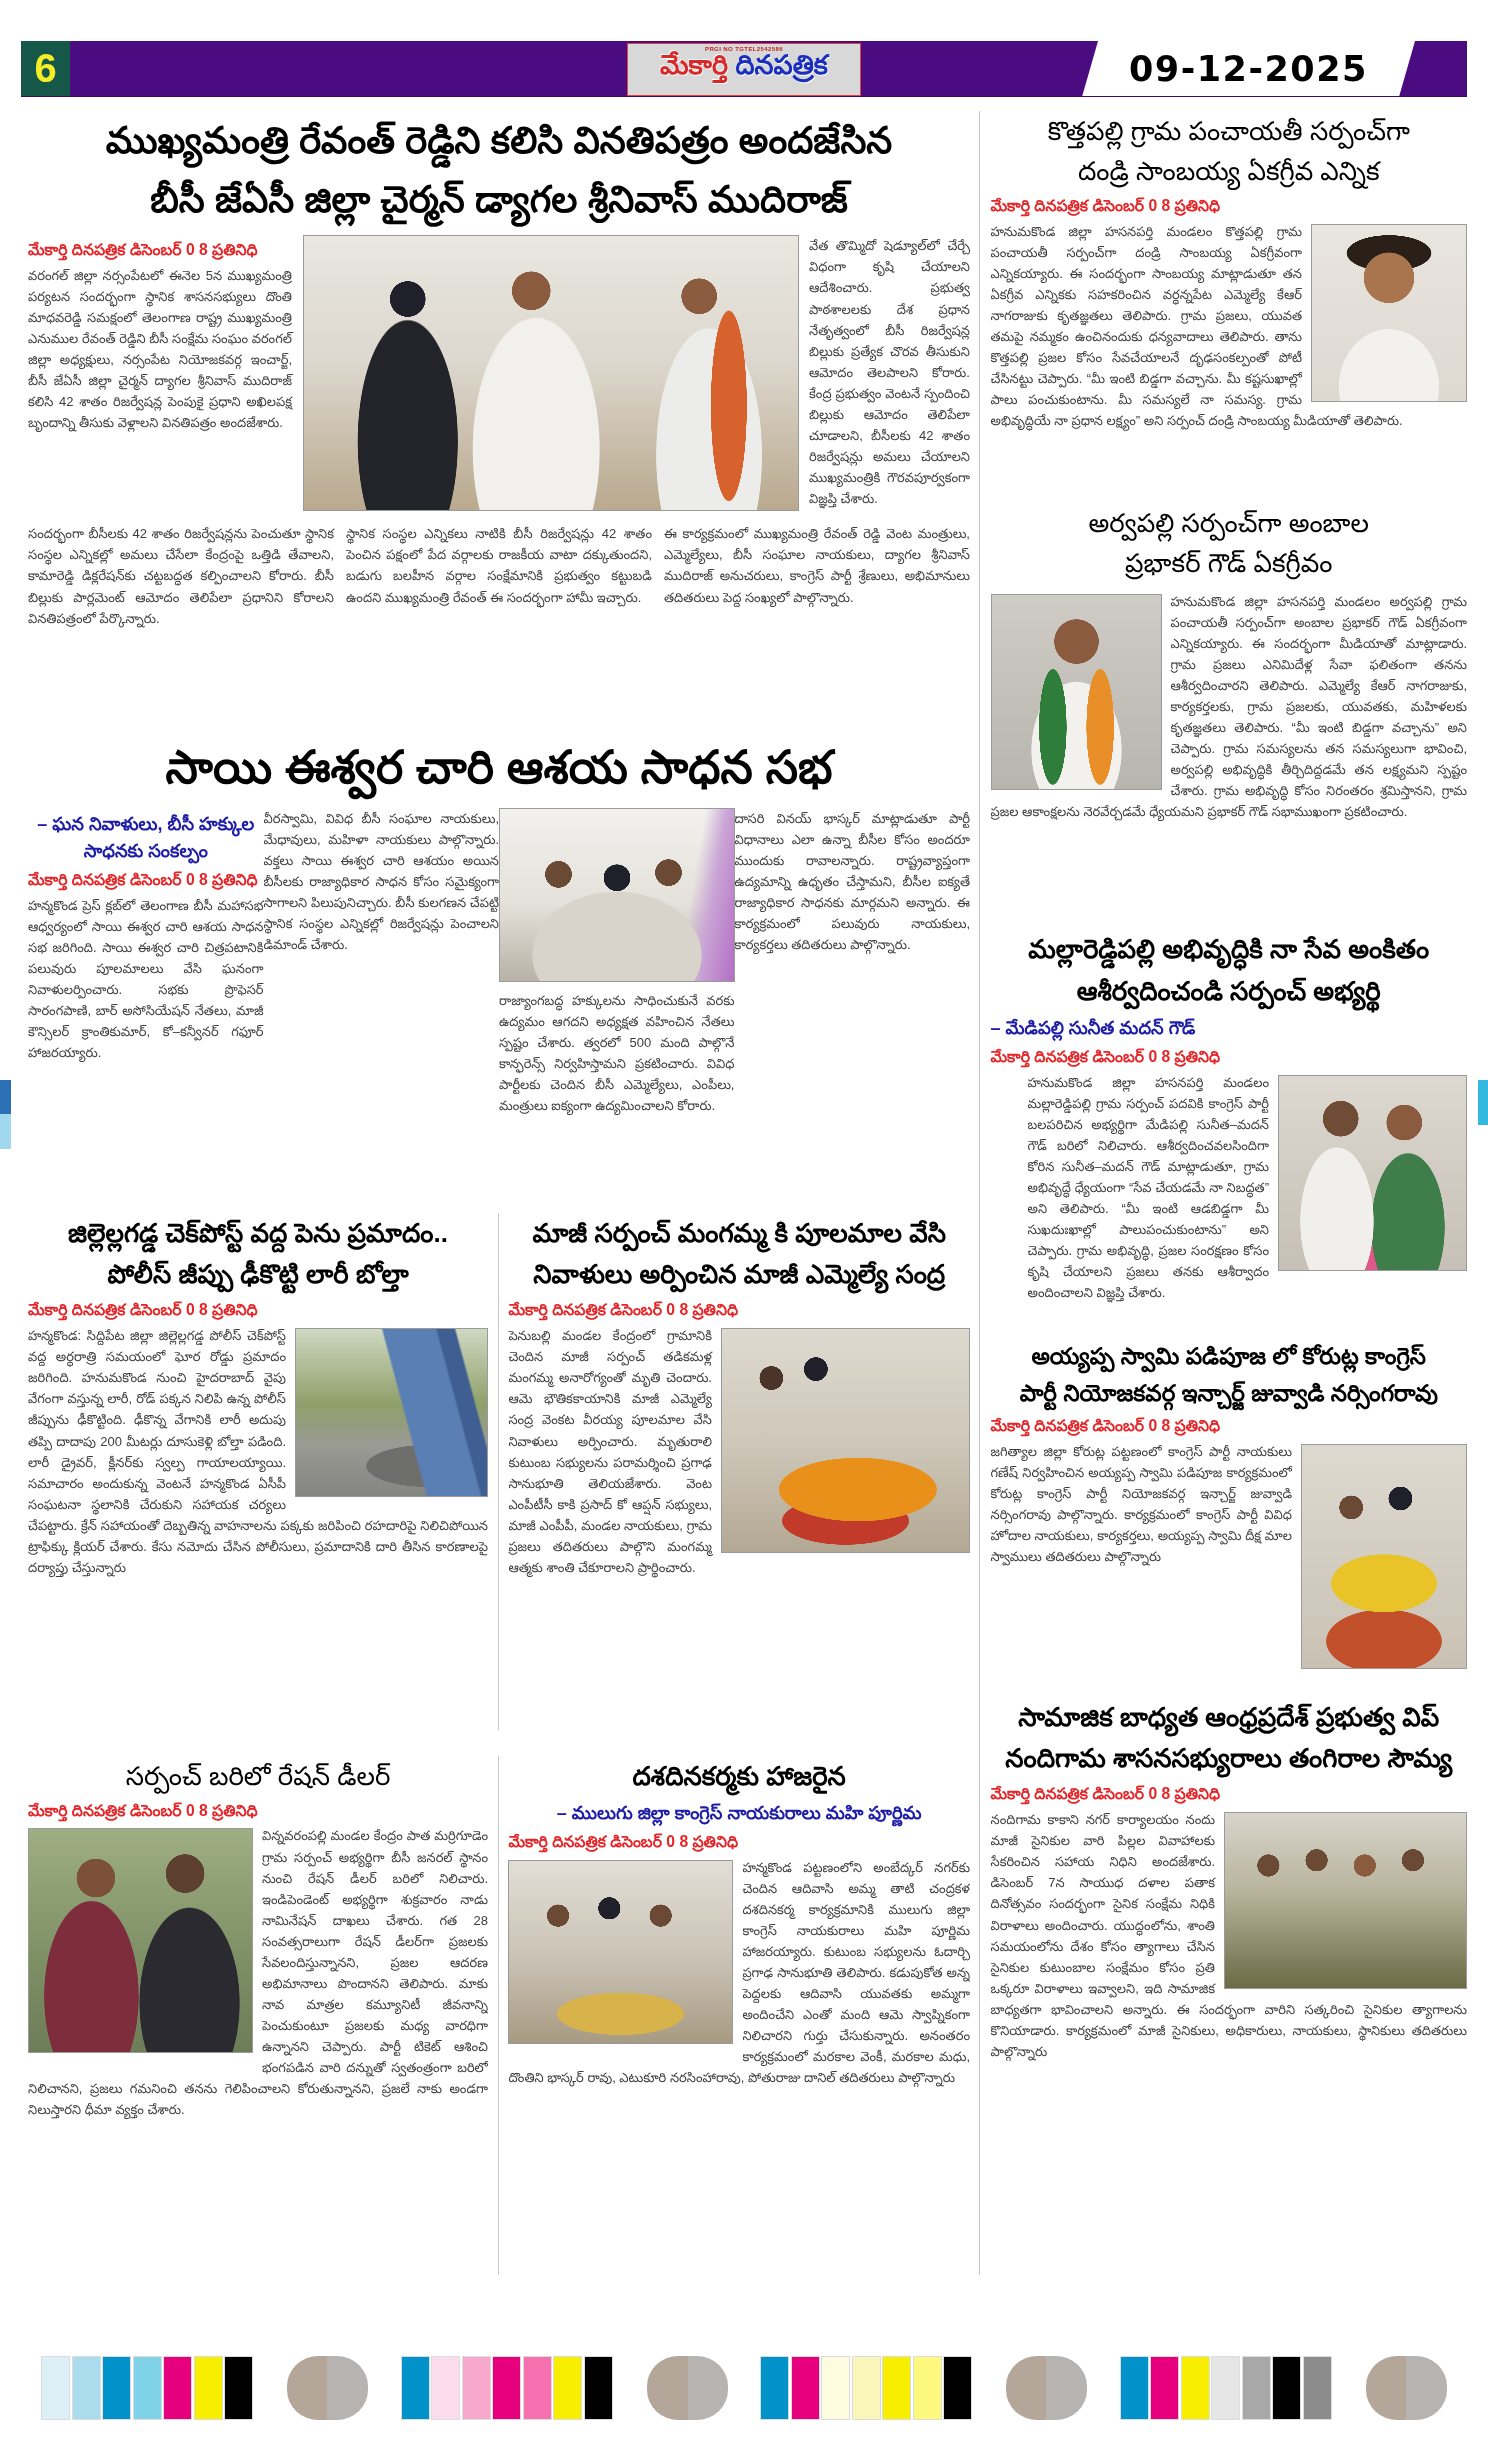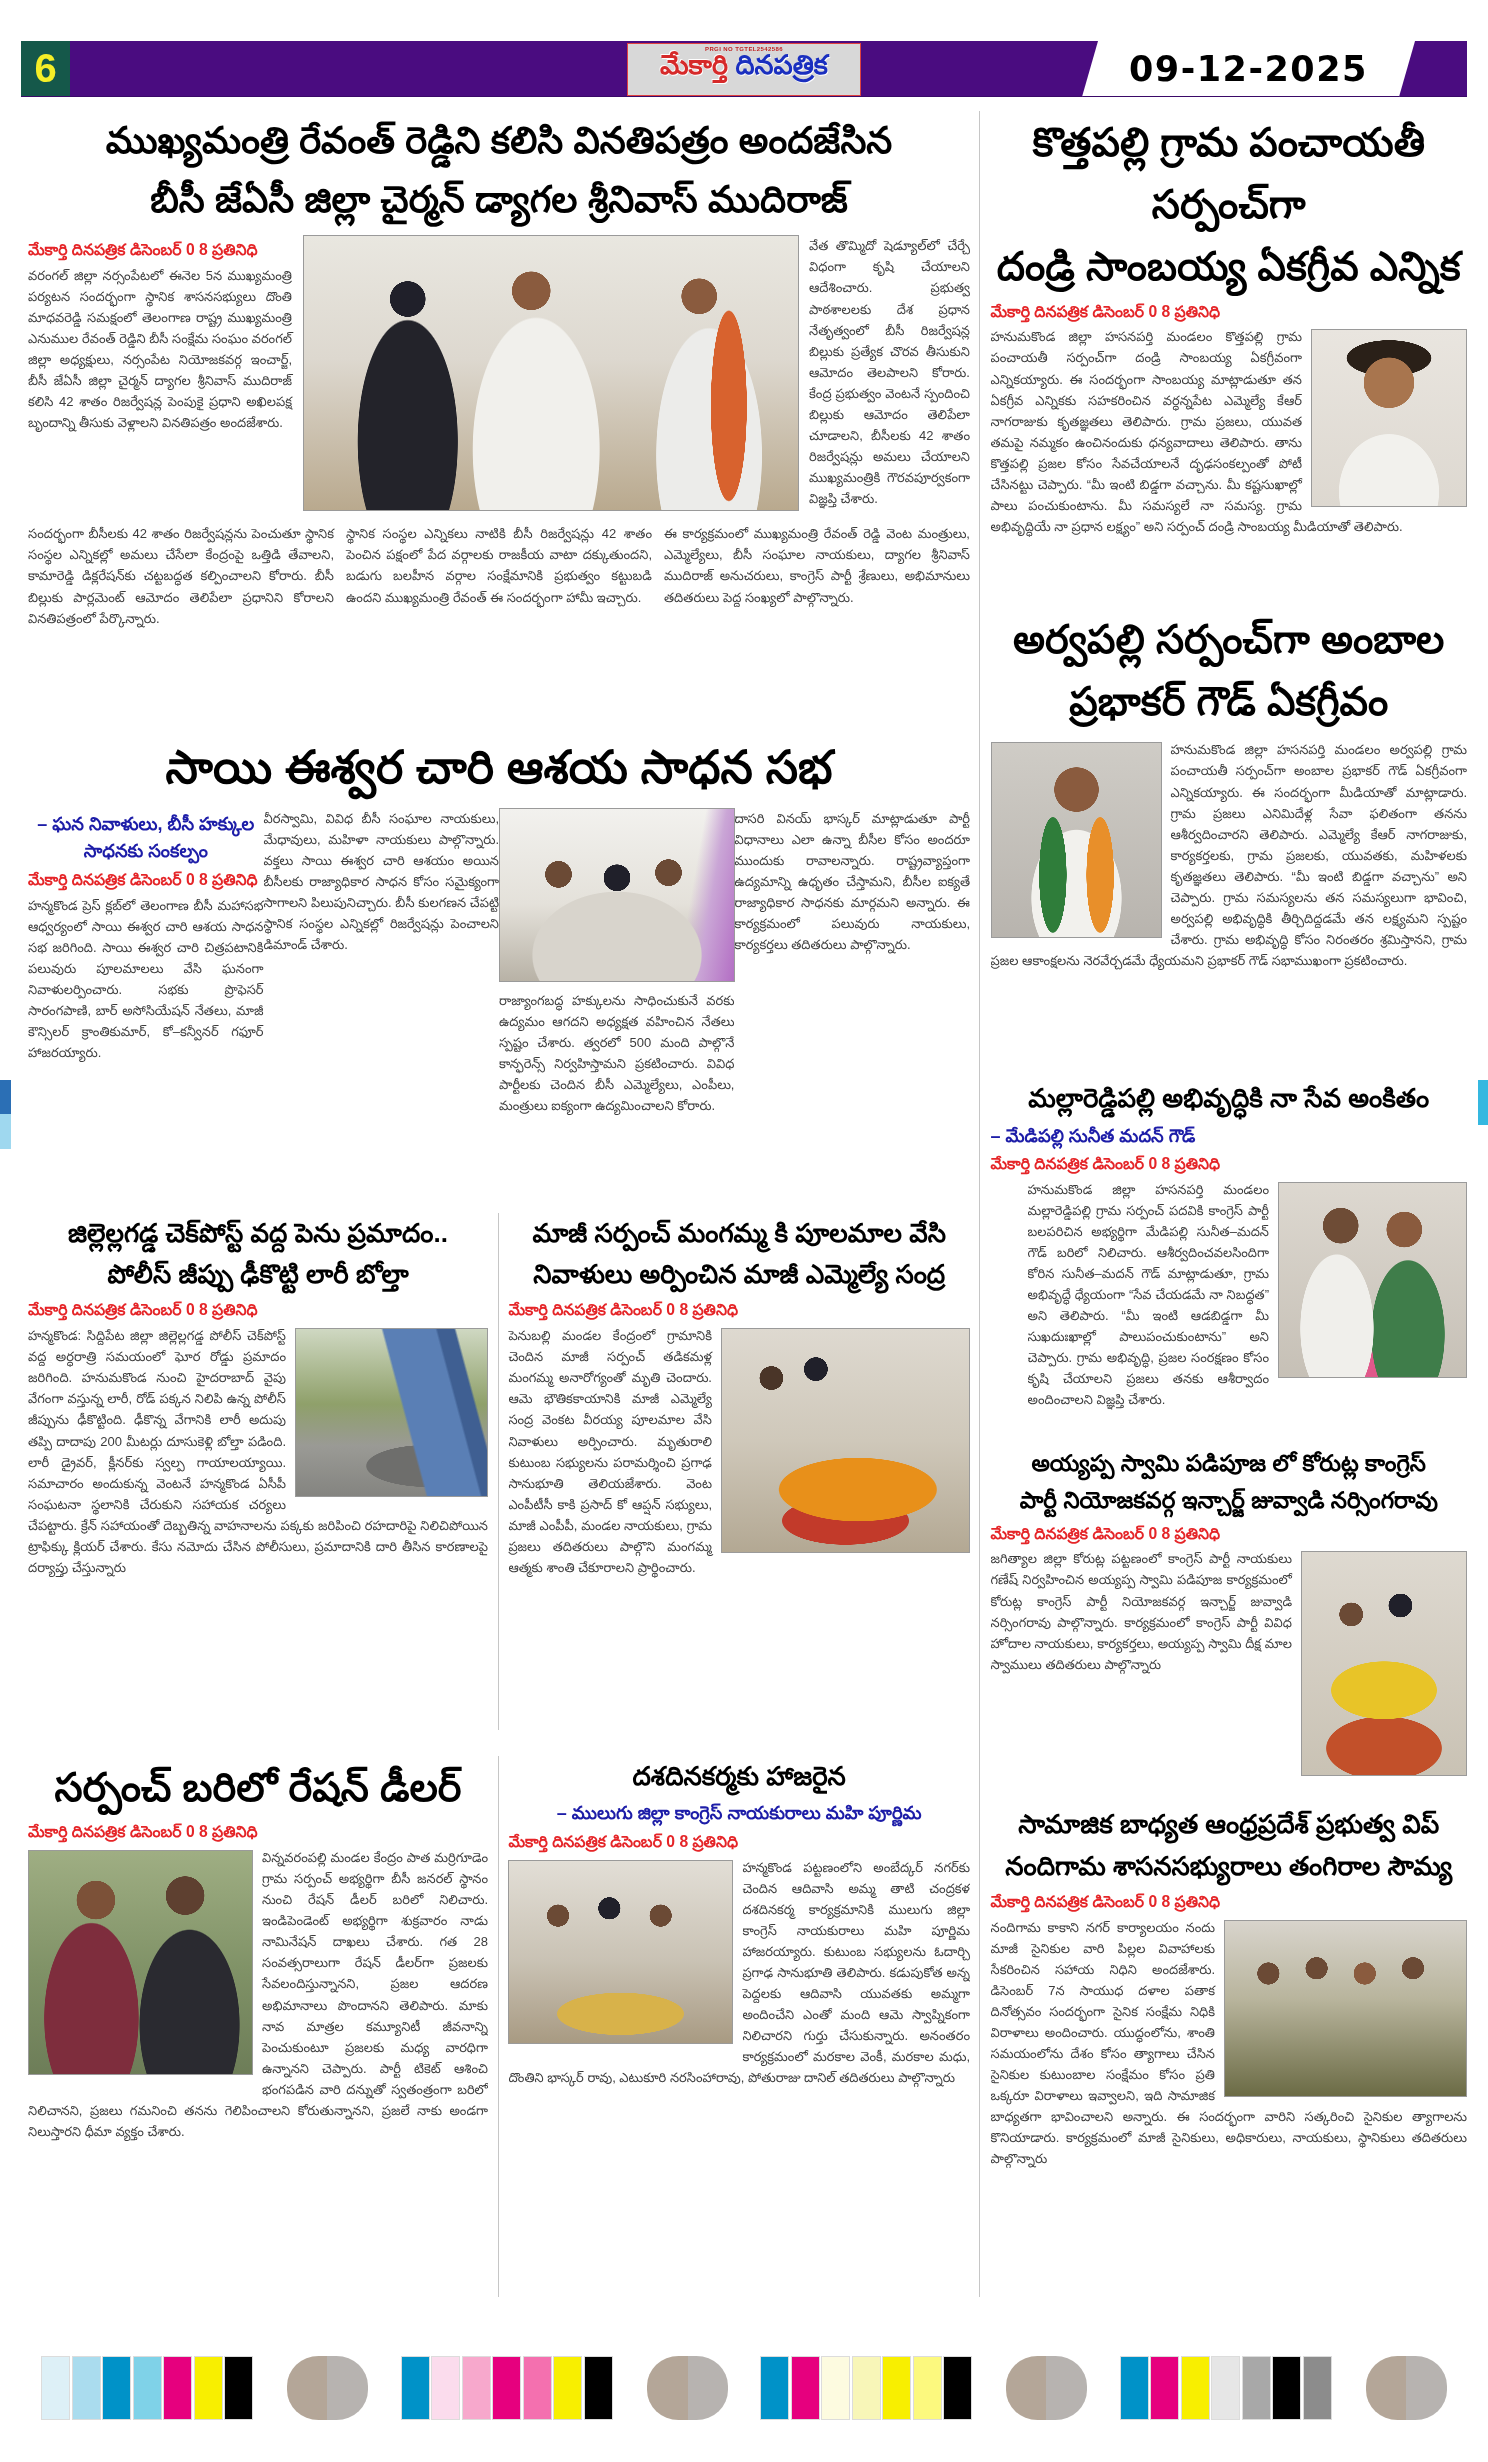--- a/index.html
+++ b/index.html
@@ -22,21 +22,21 @@
   .date-text{transform:skewX(16deg);font-size:35px;font-weight:bold;color:#000;letter-spacing:1.5px;
              font-family:"DejaVu Sans","Liberation Sans",sans-serif;}
 
   
   .main{position:absolute;top:111px;left:28px;right:21px;display:flex;}
   .left-col{width:942px;padding-right:9px;border-right:0.7px solid #c6c6c6;}
   .right-col{flex:1;padding-left:10.5px;}
 
   .h-xl{font-size:37px;font-weight:bold;color:#000;text-align:center;line-height:1.6;margin:0;}
   .h-xxl{font-size:46px;font-weight:bold;color:#000;text-align:center;line-height:1.3;margin:0;}
-  .h-lg{font-size:40px;font-weight:bold;color:#000;text-align:center;line-height:1.55;margin:0;}
+  .h-lg{font-size:26px;font-weight:normal;color:#000;text-align:center;line-height:1.55;margin:0;}
   .h-md{font-size:26px;font-weight:bold;color:#000;text-align:center;line-height:1.6;margin:0;}
   .dateline{color:#e52528;font-weight:bold;font-size:15.7px;line-height:1.3;margin:4.5px 0;}
   .subhead{color:#1d1da8;font-weight:bold;font-size:18px;text-align:center;line-height:1.5;margin:3px 0;}
   .body-txt{font-size:13px;line-height:1.62;text-align:justify;color:#3c3c3c;}
 
   .photo{border:0.7px solid #9a9a9a;box-sizing:border-box;}
 
   
   .a1-top{display:flex;gap:10.5px;height:279px;overflow:hidden;margin-top:6px;}
   .a1-c1{width:264px;flex:none;}
@@ -270,20 +270,21 @@
         <h2 class="h-lg">అర్వపల్లి సర్పంచ్‌గా అంబాల</h2>
         <h2 class="h-lg">ప్రభాకర్ గౌడ్ ఏకగ్రీవం</h2>
         <div class="clearfix" style="height:319px;overflow:hidden;margin-top:7.5px;">
           <div class="photo ph-garland fl-l"></div>
           <div class="body-txt">హనుమకొండ జిల్లా హసనపర్తి మండలం అర్వపల్లి గ్రామ పంచాయతీ సర్పంచ్‌గా అంబాల ప్రభాకర్ గౌడ్ ఏకగ్రీవంగా ఎన్నికయ్యారు. ఈ సందర్భంగా మీడియాతో మాట్లాడారు. గ్రామ ప్రజలు ఎనిమిదేళ్ల సేవా ఫలితంగా తనను ఆశీర్వదించారని తెలిపారు. ఎమ్మెల్యే కేఆర్ నాగరాజుకు, కార్యకర్తలకు, గ్రామ ప్రజలకు, యువతకు, మహిళలకు కృతజ్ఞతలు తెలిపారు. “మీ ఇంటి బిడ్డగా వచ్చాను” అని చెప్పారు. గ్రామ సమస్యలను తన సమస్యలుగా భావించి, అర్వపల్లి అభివృద్ధికి తీర్చిదిద్దడమే తన లక్ష్యమని స్పష్టం చేశారు. గ్రామ అభివృద్ధి కోసం నిరంతరం శ్రమిస్తానని, గ్రామ ప్రజల ఆకాంక్షలను నెరవేర్చడమే ధ్యేయమని ప్రభాకర్ గౌడ్ సభాముఖంగా ప్రకటించారు.</div>
         </div>
       </div>
 
       <div class="r-art">
         <h2 class="h-md">మల్లారెడ్డిపల్లి అభివృద్ధికి నా సేవ అంకితం</h2>
+        <h2 class="h-md">ఆశీర్వదించండి సర్పంచ్ అభ్యర్థి</h2>
         <div class="subhead" style="text-align:left;">– మేడిపల్లి సునీత మదన్ గౌడ్</div>
         <div class="dateline">మేకార్తి దినపత్రిక డిసెంబర్ 0 8 ప్రతినిధి</div>
         <div class="clearfix" style="height:247px;overflow:hidden;margin-left:37px;">
           <div class="photo ph-couple fl-r"></div>
           <div class="body-txt">హనుమకొండ జిల్లా హసనపర్తి మండలం మల్లారెడ్డిపల్లి గ్రామ సర్పంచ్ పదవికి కాంగ్రెస్ పార్టీ బలపరిచిన అభ్యర్థిగా మేడిపల్లి సునీత–మదన్ గౌడ్ బరిలో నిలిచారు. ఆశీర్వదించవలసిందిగా కోరిన సునీత–మదన్ గౌడ్ మాట్లాడుతూ, గ్రామ అభివృద్ధే ధ్యేయంగా “సేవ చేయడమే నా నిబద్ధత” అని తెలిపారు. “మీ ఇంటి ఆడబిడ్డగా మీ సుఖదుఃఖాల్లో పాలుపంచుకుంటాను” అని చెప్పారు. గ్రామ అభివృద్ధి, ప్రజల సంరక్షణం కోసం కృషి చేయాలని ప్రజలు తనకు ఆశీర్వాదం అందించాలని విజ్ఞప్తి చేశారు.</div>
         </div>
       </div>
 
       <div class="r-art">
         <h2 class="h-md" style="font-size:23px;">అయ్యప్ప స్వామి పడిపూజ లో కోరుట్ల కాంగ్రెస్</h2>

